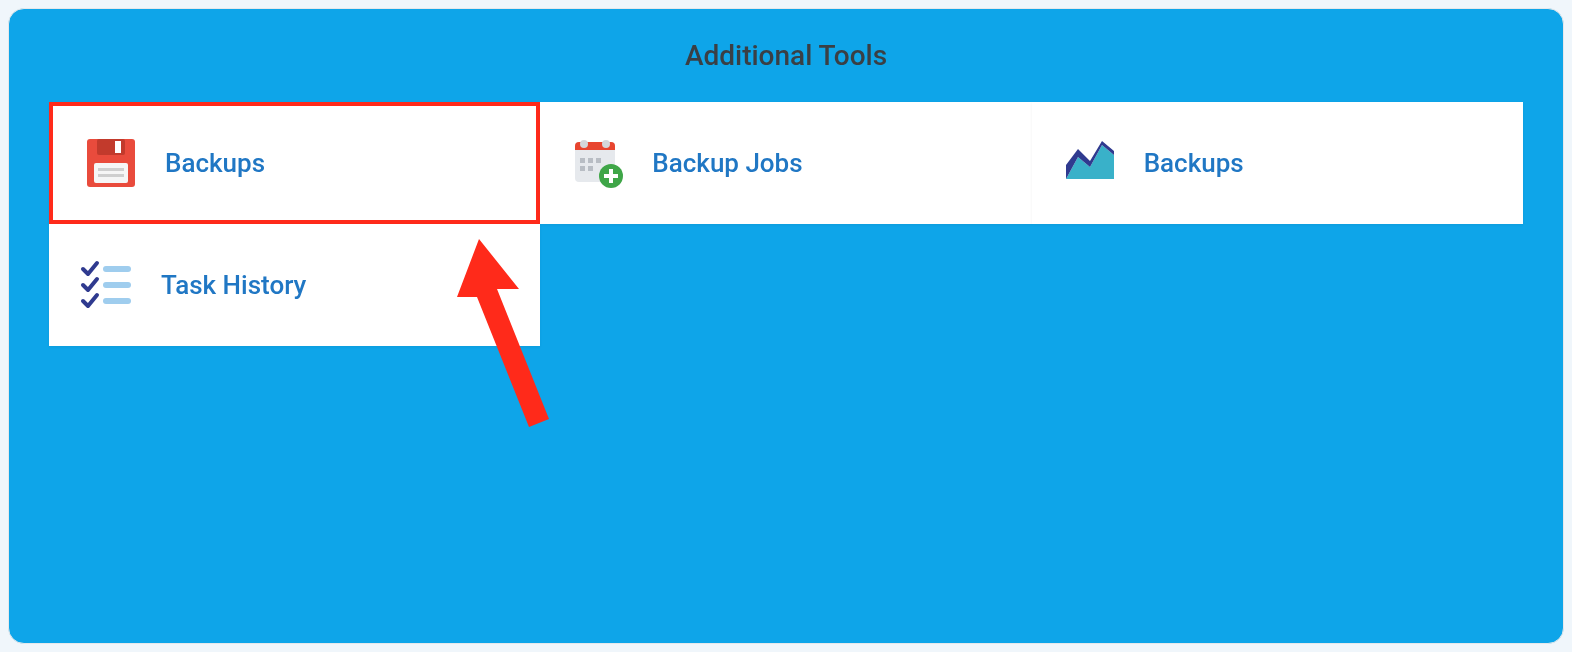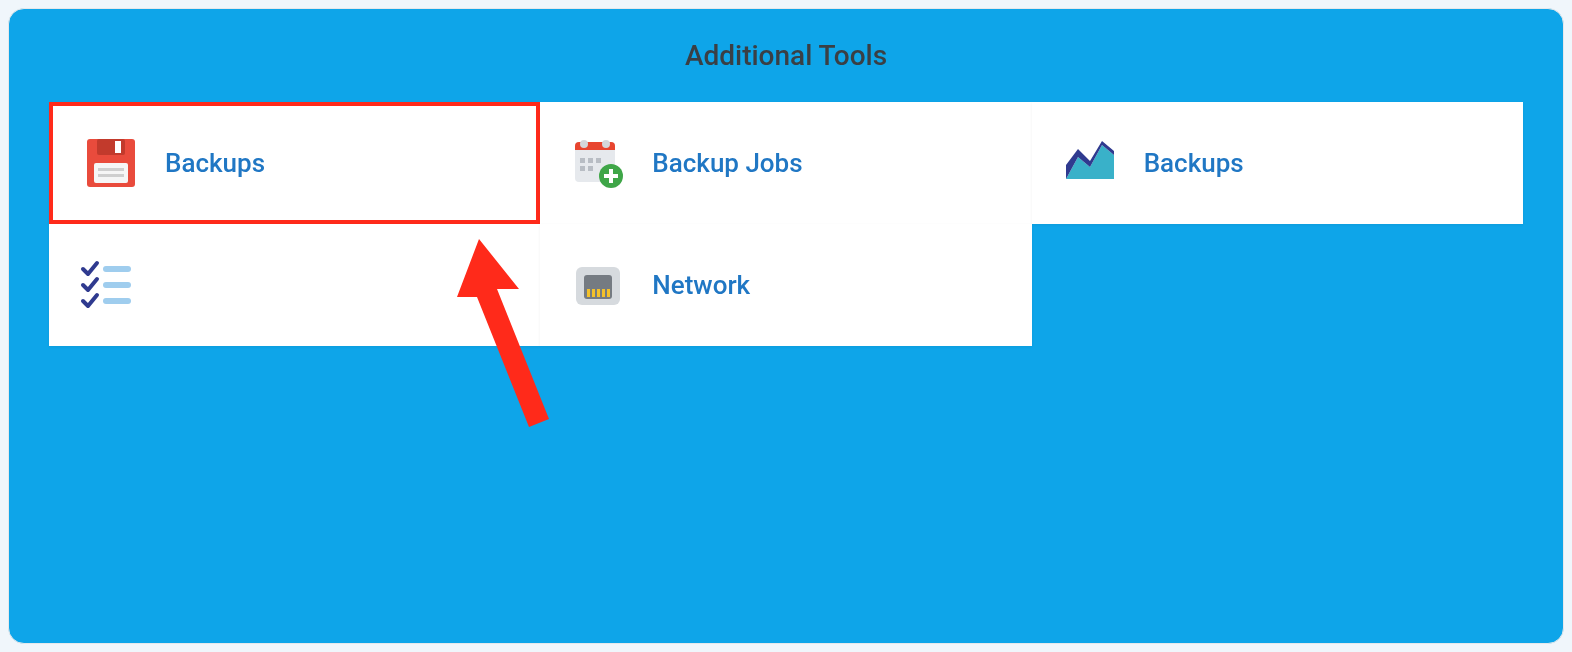--- a/index.html
+++ b/index.html
@@ -125,37 +125,23 @@
       <span class="icon">
         <svg width="56" height="56" viewBox="0 0 56 56">
           <polyline points="4,12 9,17 18,6" stroke="#2f3a8f" stroke-width="4" fill="none" stroke-linecap="round" stroke-linejoin="round"></polyline>
           <polyline points="4,28 9,33 18,22" stroke="#2f3a8f" stroke-width="4" fill="none" stroke-linecap="round" stroke-linejoin="round"></polyline>
           <polyline points="4,44 9,49 18,38" stroke="#2f3a8f" stroke-width="4" fill="none" stroke-linecap="round" stroke-linejoin="round"></polyline>
           <rect x="24" y="9" width="28" height="6" rx="3" fill="#9fcdee"></rect>
           <rect x="24" y="25" width="28" height="6" rx="3" fill="#9fcdee"></rect>
           <rect x="24" y="41" width="28" height="6" rx="3" fill="#9fcdee"></rect>
         </svg>
       </span>
+      <span class="label">Task History</span>
     </div>
 
-    <div class="card">
-      <span class="icon">
-        <svg width="56" height="56" viewBox="0 0 56 56">
-          <rect x="6" y="10" width="44" height="38" rx="6" fill="#d6dade"></rect>
-          <rect x="14" y="18" width="28" height="24" rx="3" fill="#757b82"></rect>
-          <rect x="22" y="18" width="12" height="6" fill="#757b82"></rect>
-          <rect x="17" y="32" width="3" height="8" fill="#f3c12b"></rect>
-          <rect x="22" y="32" width="3" height="8" fill="#f3c12b"></rect>
-          <rect x="27" y="32" width="3" height="8" fill="#f3c12b"></rect>
-          <rect x="32" y="32" width="3" height="8" fill="#f3c12b"></rect>
-          <rect x="37" y="32" width="3" height="8" fill="#f3c12b"></rect>
-        </svg>
-      </span>
-      <span class="label">Network</span>
-    </div>
 
 
 
   </div>
 
   <svg class="callout-arrow" width="160" height="200" viewBox="0 0 160 200">
     <polygon points="40,0 80,50 58,50 110,180 90,188 38,58 18,58" fill="#ff2a1a"></polygon>
   </svg>
 </div>
 

